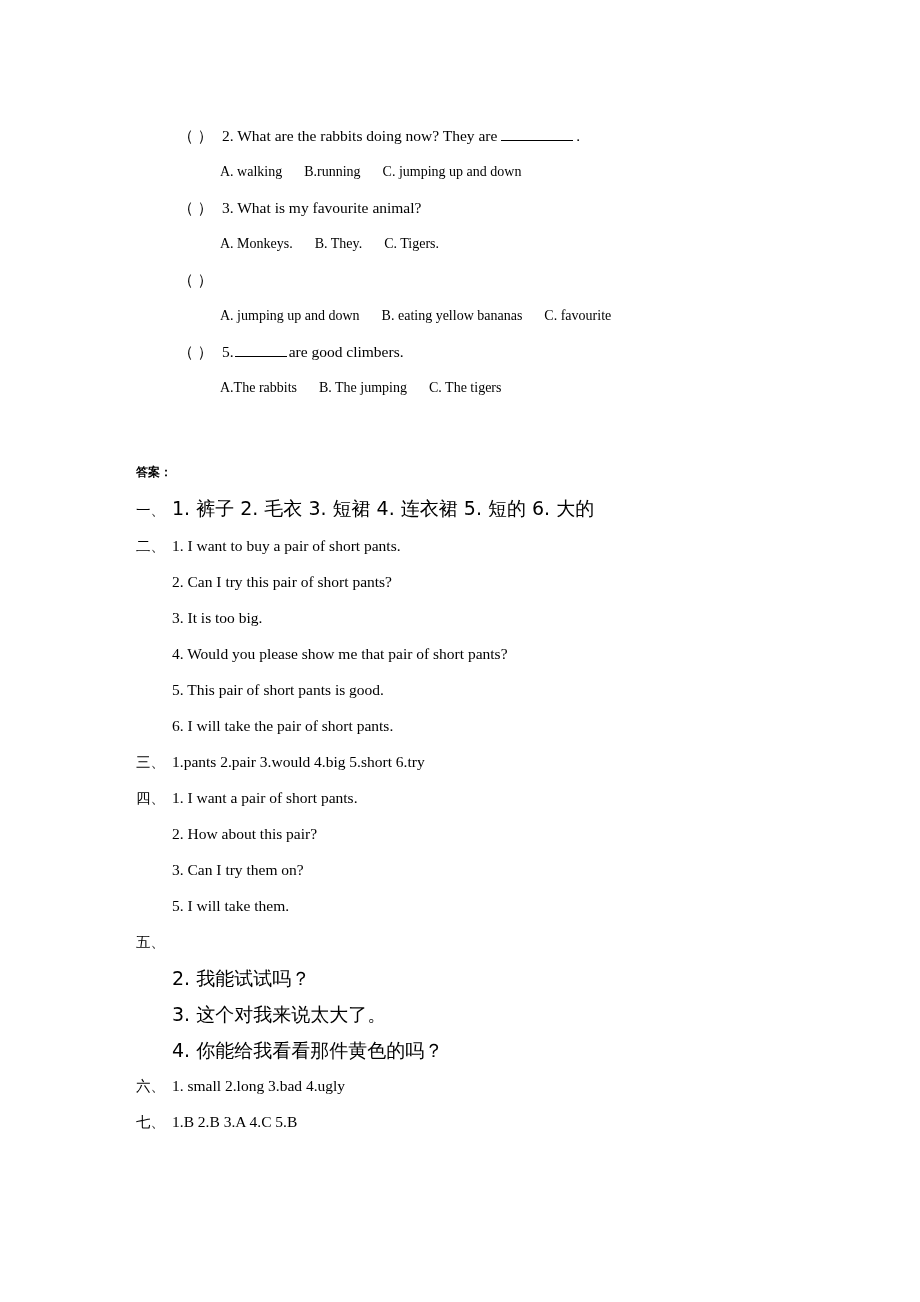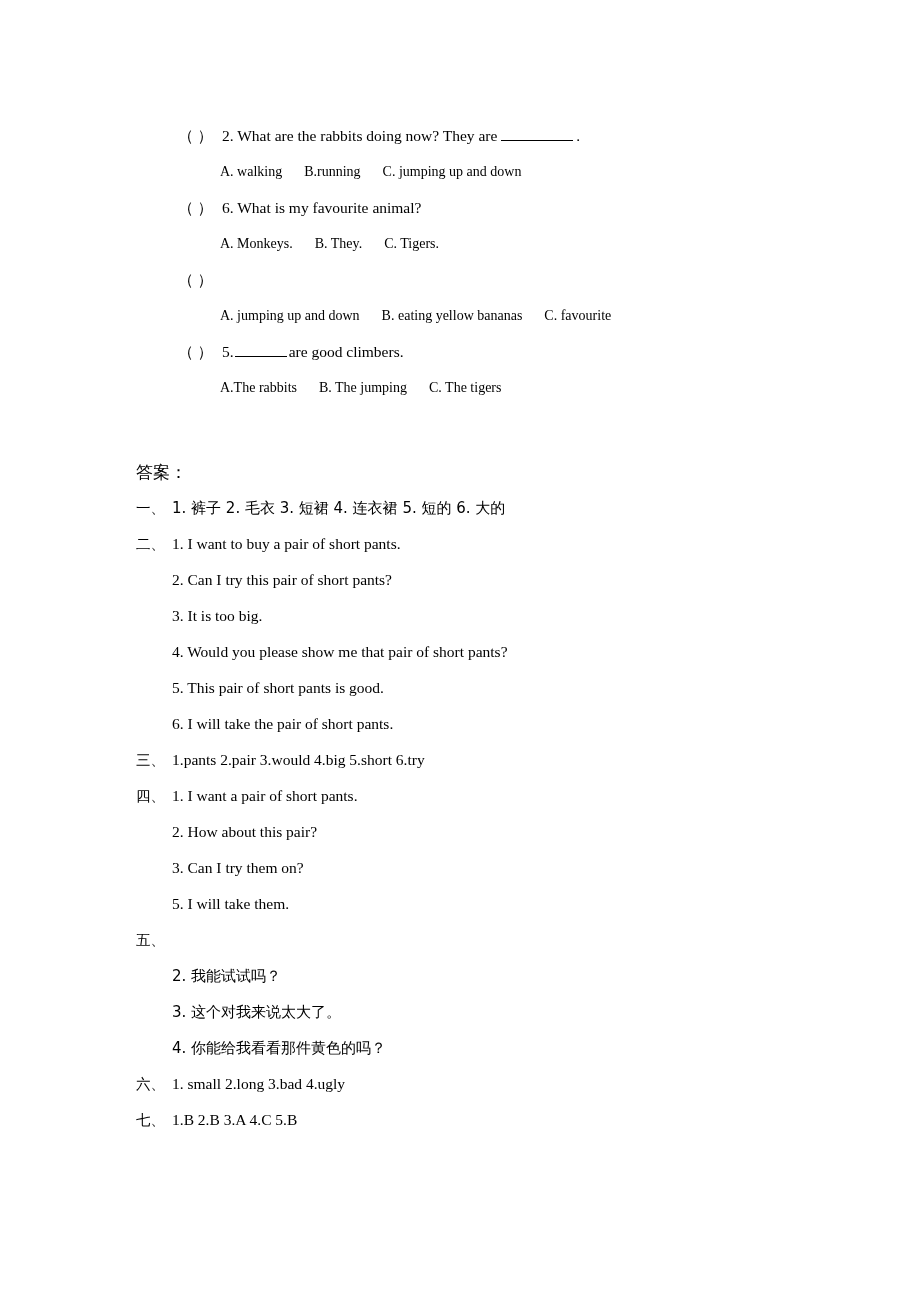--- a/index.html
+++ b/index.html
@@ -75,22 +75,22 @@
     display: inline-block;
   }
   .opt-gap-a { margin-right: 22px; }
   .opt-gap-b { margin-right: 22px; }
 
   
   .answers {
     margin-top: 48px;
   }
   .answers-title {
-    font-size: 17px;
-    font-weight: normal;
+    font-size: 12px;
+    font-weight: bold;
     line-height: 36px;
     padding-left: 76px;
     font-family: "DejaVu Sans", "Liberation Sans", sans-serif;
   }
   .ans-row {
     display: flex;
     align-items: baseline;
     font-size: 15.5px;
     line-height: 36px;
     white-space: nowrap;
@@ -103,41 +103,41 @@
     font-size: 14.5px;
   }
   .ans-row .marker.blankmarker {
     
   }
   .ans-row .content {
     flex: 1 1 auto;
   }
   .cn {
     font-family: "DejaVu Sans", "Liberation Sans", sans-serif;
-    font-size: 15px;
+    font-size: 19px;
   }
 </style>
 </head>
 <body>
 
 <div class="page">
 
   <div class="mcq-block">
 
     <div class="mcq-row">
       <span class="brackets">（  ）</span>
       <span class="qtext"><span>2. What are the rabbits doing now? They are</span><span class="blank-long"></span><span>.</span></span>
     </div>
     <div class="mcq-options">
       <span class="opt opt-gap-a">A. walking</span><span class="opt opt-gap-b">B.running</span><span class="opt">C. jumping up and down</span>
     </div>
 
     <div class="mcq-row">
       <span class="brackets">（  ）</span>
-      <span class="qtext">6. What is my favourite animal?</span>
+      <span class="qtext">3. What is my favourite animal?</span>
     </div>
     <div class="mcq-options">
       <span class="opt opt-gap-a">A. Monkeys.</span><span class="opt opt-gap-b">B. They.</span><span class="opt">C. Tigers.</span>
     </div>
 
     <div class="mcq-row">
       <span class="brackets">（  ）</span>
     </div>
     <div class="mcq-options">
       <span class="opt opt-gap-a">A. jumping up and down</span><span class="opt opt-gap-b">B. eating yellow bananas</span><span class="opt">C. favourite</span>

